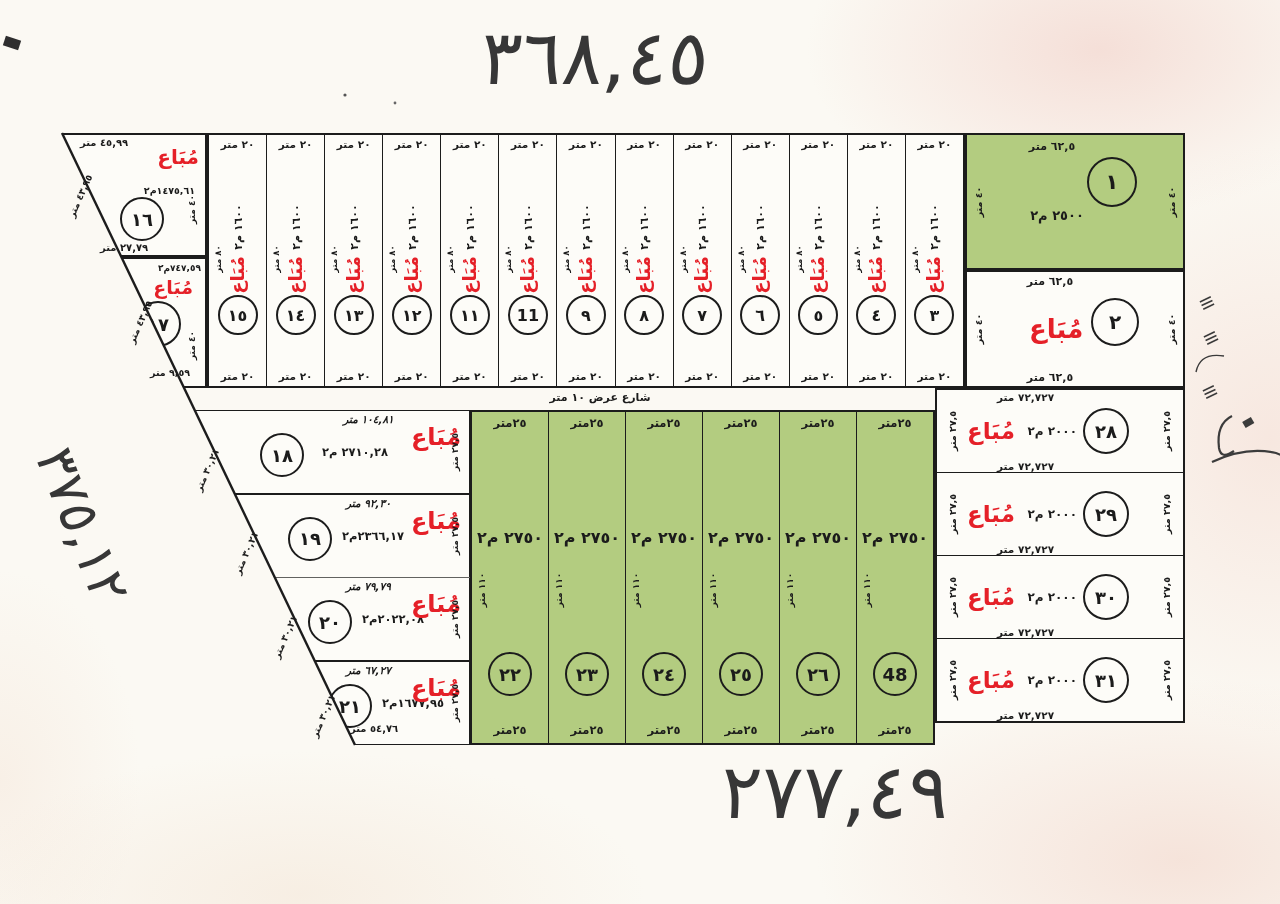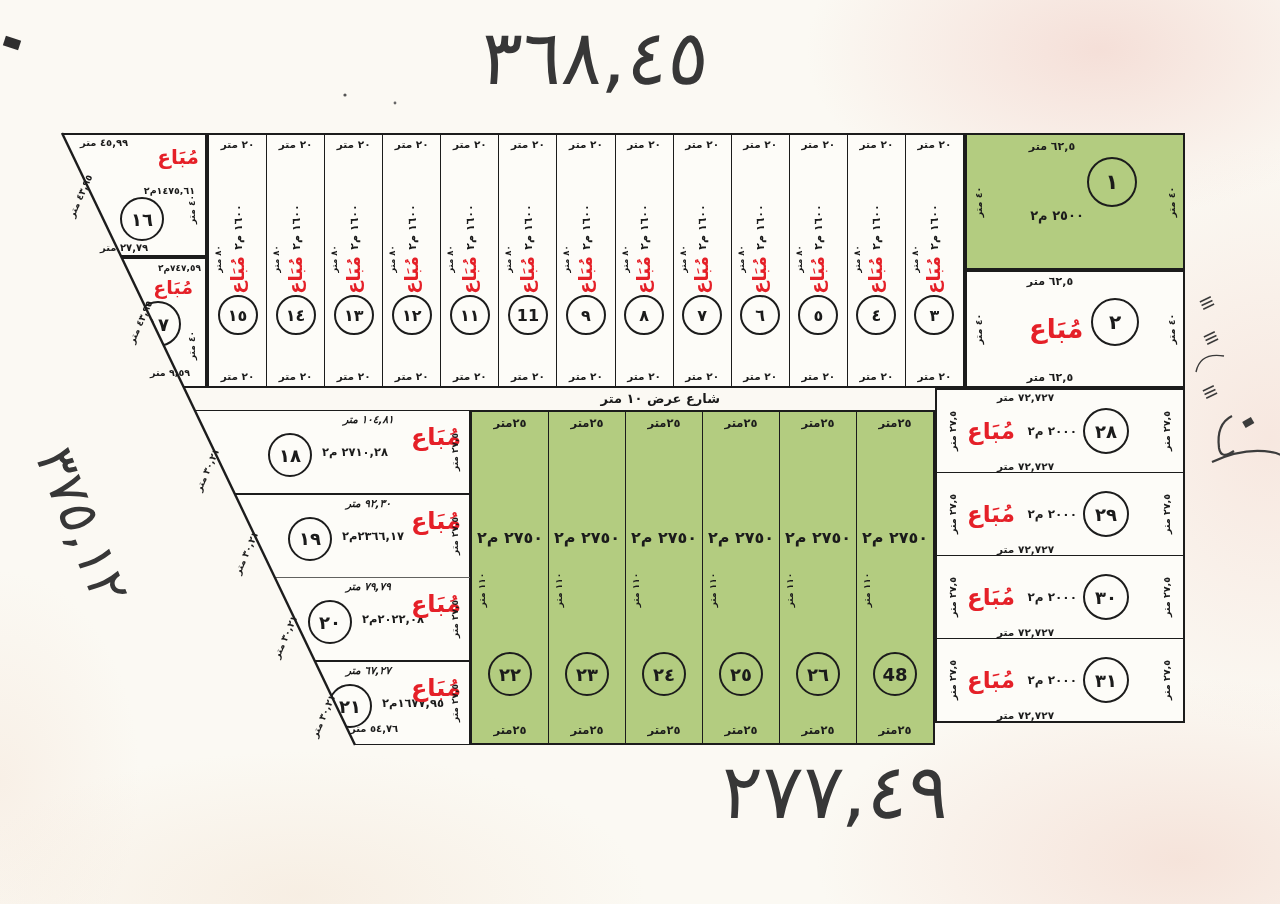--- a/index.html
+++ b/index.html
@@ -48,26 +48,26 @@
   .p17{left:62px;top:257px;width:145px;height:131px;clip-path:polygon(41% 0,100% 0,100% 100%,84.2% 100%);}
   .p16-stamp{right:6px;top:12px;font-size:20px;}
   .p16-area{right:10px;top:40px;font-size:9.5px;margin-top:11px;}
   .p16-circ{left:78px;top:84px;transform:translate(-50%,-50%);width:40px;height:40px;font-size:18px;}
   .p16-side{right:-2px;top:70px;transform:rotate(-90deg);font-size:9px;}
   .p17-area{right:4px;top:5px;font-size:9px;}
   .p17-stamp{right:12px;top:19px;font-size:19px;}
   .p17-circ{right:24px;top:42px;width:42px;height:42px;font-size:18px;}
   .p17-side{right:-2px;top:82px;transform:rotate(-90deg);font-size:9px;}
   
-  .street-lbl{position:absolute;top:391px;font-size:13px;text-align:right;}
+  .street-lbl{position:absolute;top:391px;font-size:11px;text-align:center;}
   
   .bl{position:absolute;left:195px;width:275px;height:84px;border:1.8px solid #1c1c1c;
     box-sizing:border-box;background:#fdfcf8;}
   .bl-top{top:3px;left:30%;right:10px;text-align:center;font-size:10.5px;font-style:italic;}
-  .bl-circ{left:72px;top:22px;width:40px;height:40px;font-size:18px;}
+  .bl-circ{left:64px;top:22px;width:40px;height:40px;font-size:18px;}
   .bl-area{left:126px;top:36px;font-size:11.5px;}
   .bl-stamp{right:8px;top:14px;font-size:24px;}
   .bl-side{position:absolute;right:-5px;top:50%;transform:translate(0,-50%) rotate(-90deg);font-size:9px;}
   .slant-lbl{position:absolute;font-size:9.5px;transform:translate(-50%,-50%) rotate(-66deg);}
   
   .greens{position:absolute;left:470px;top:410px;width:465px;height:335px;display:flex;
     border:2px solid #1c1c1c;box-sizing:border-box;}
   .gcell{flex:1;position:relative;border-left:1.8px solid #1c1c1c;background:#b3cc80;padding-left:44px;}
   .gcell:first-child{border-left:none;}
   .g-top{top:6px;font-size:11.5px;}

